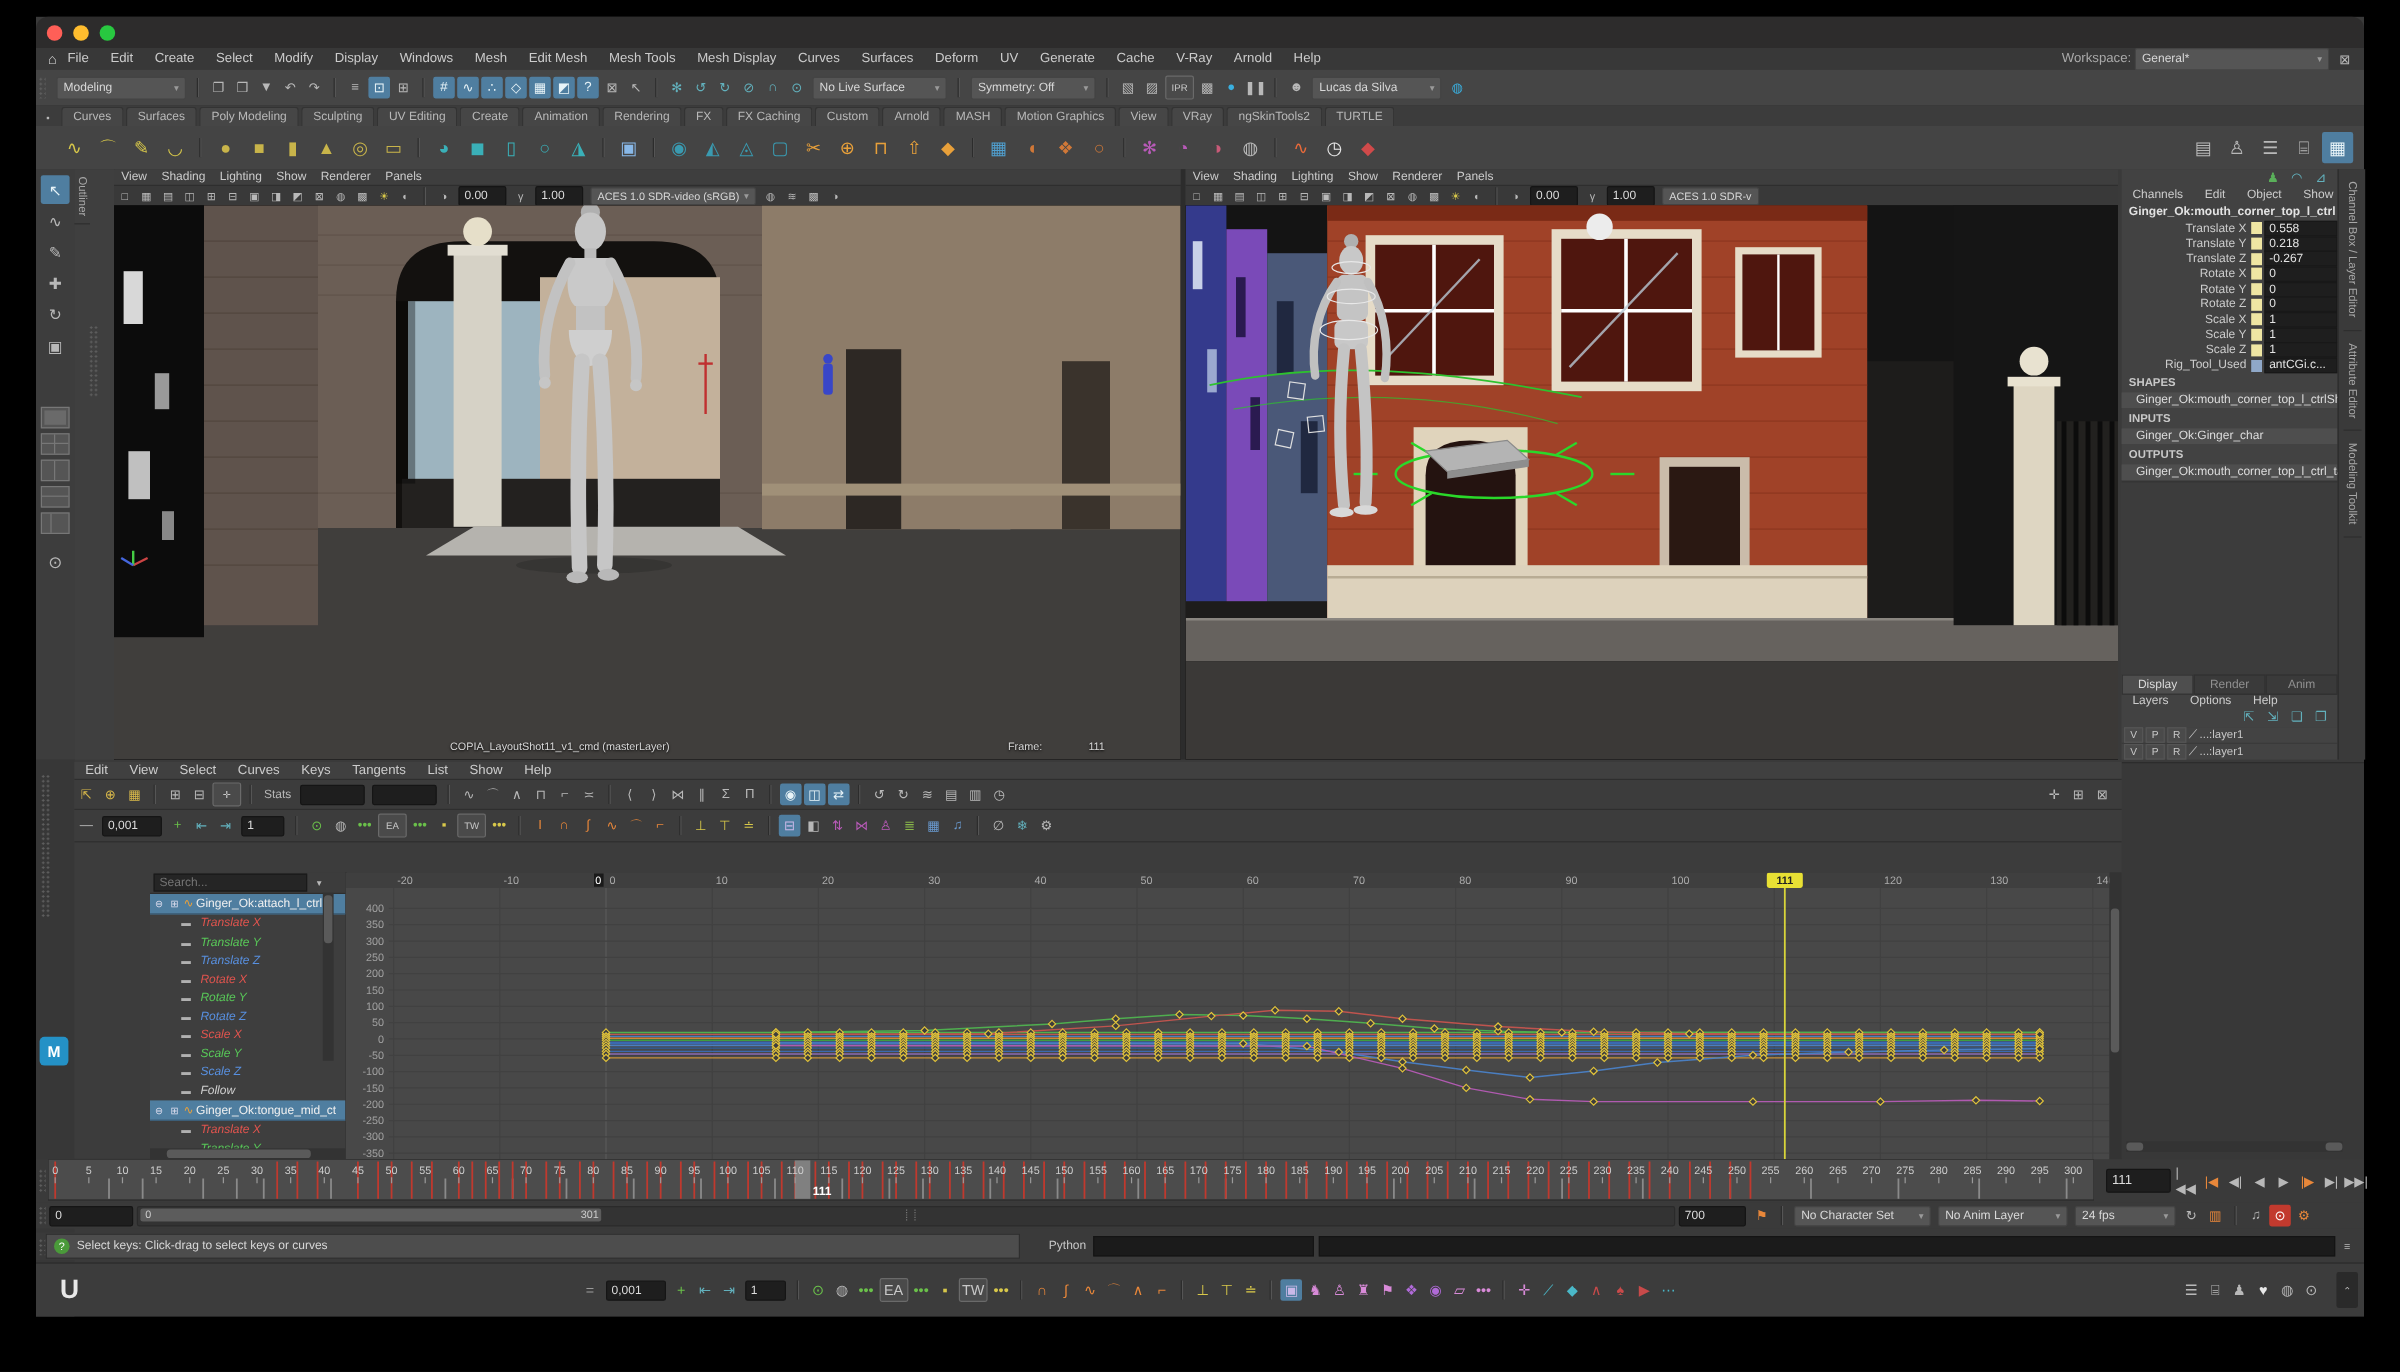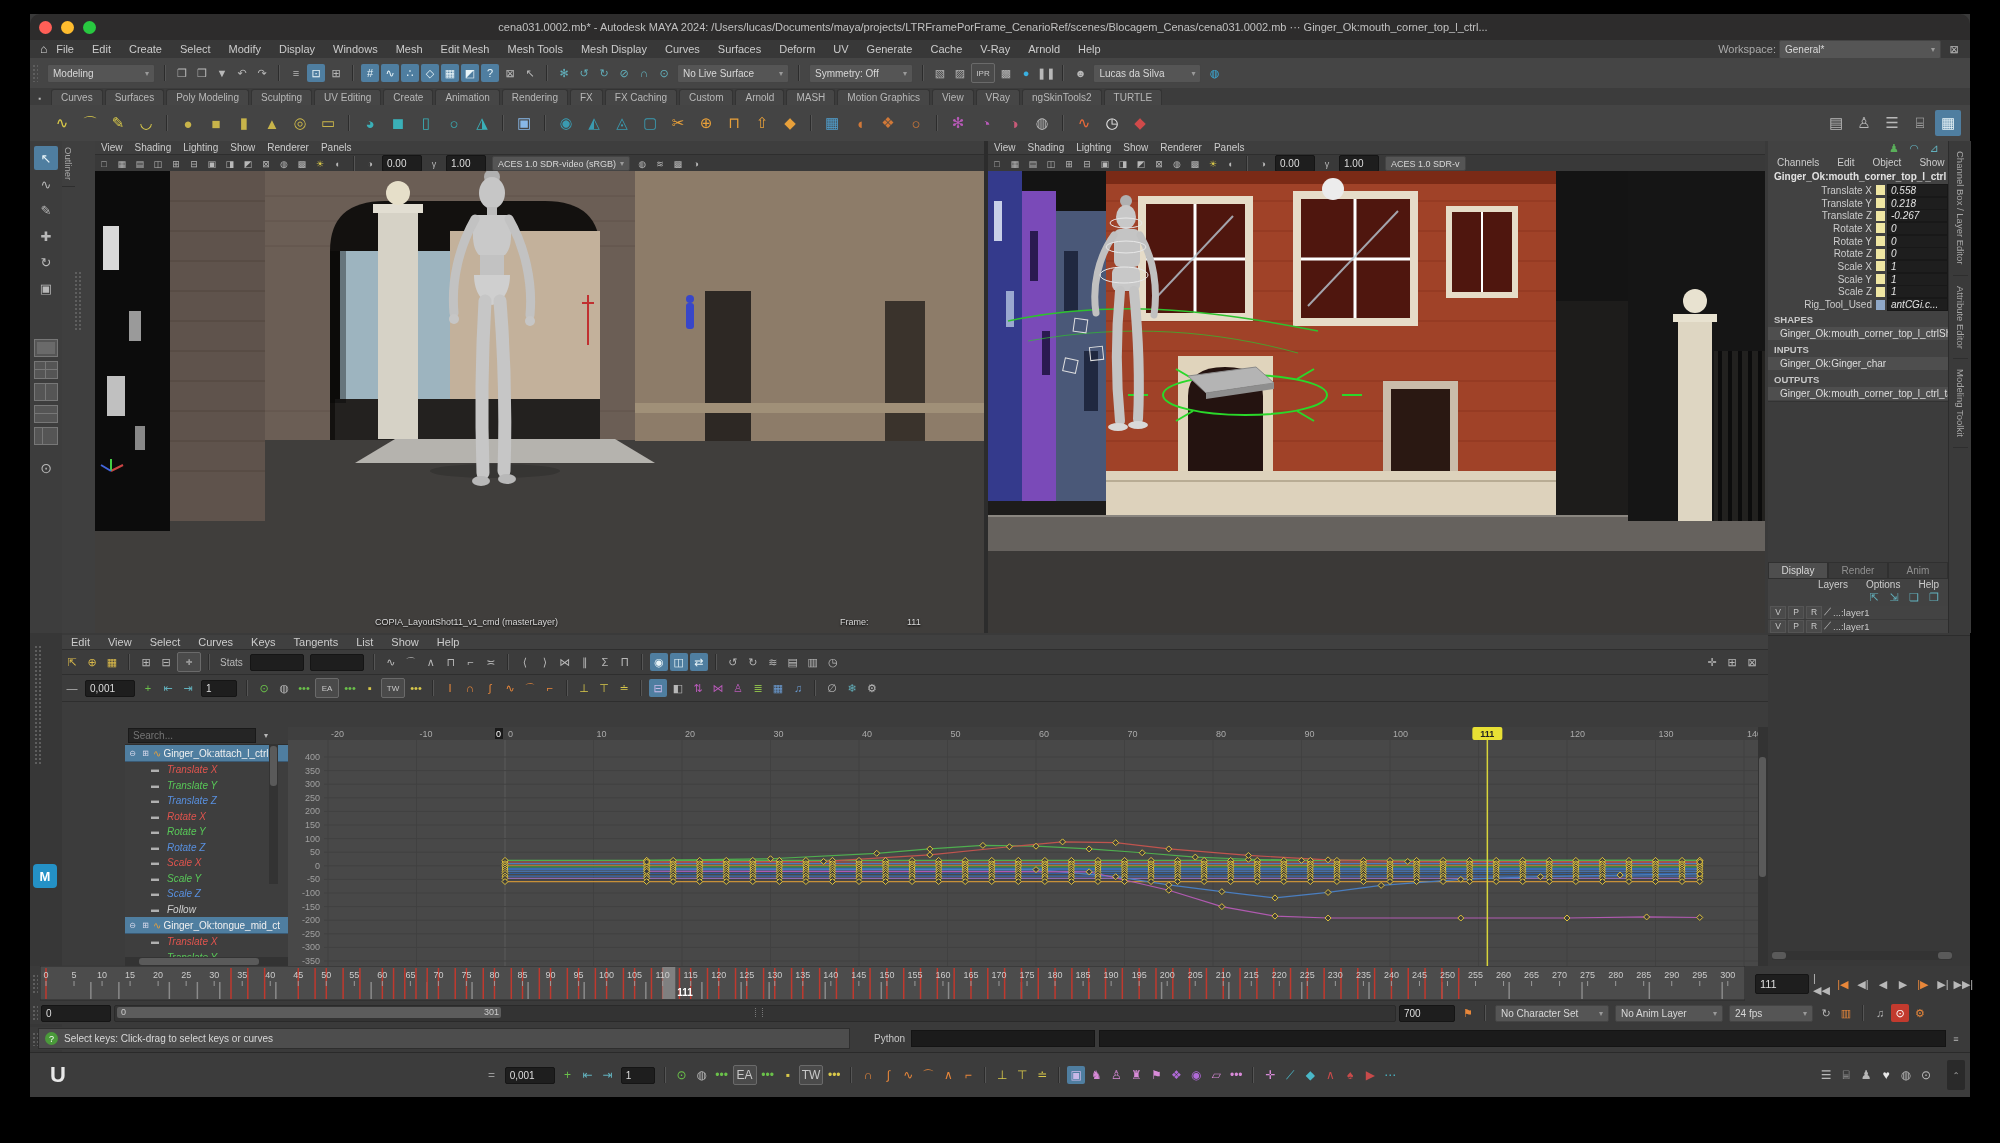--- a/index.html
+++ b/index.html
@@ -46,30 +46,30 @@
   .vpmenu .mi{padding:0 6px;}
   .vptool{background:#393939;display:flex;align-items:center;border-bottom:1px solid #282828;}
   .vptool .ic{width:15px;height:13px;font-size:9px;margin:0;}
   .vpcontent{background:#141414;overflow:hidden;}
   .vplabel{position:absolute;font-size:9px;color:#d8d8d8;text-shadow:0 1px 2px #000;}
   
   .cbx{background:#424242;font-size:10px;}
   .cb-row{display:flex;align-items:center;height:12.7px;}
   .cb-lbl{flex:1;text-align:right;color:#cccccc;padding-right:4px;}
   .cb-key{width:9px;height:10px;margin-right:2px;}
-  .cb-val{width:56px;background:#1e1e1e;color:#e4e4e4;height:11px;line-height:11px;padding-left:3px;border:1px solid #181818;font-style:italic;}
+  .cb-val{width:56px;background:#1e1e1e;color:#e4e4e4;height:11px;line-height:11px;padding-left:3px;border:1px solid #181818;}
   .cb-sec{color:#c8c8c8;font-weight:bold;font-size:9.5px;padding:3px 0 1px 6px;}
   .cb-node{background:#4e4e4e;color:#dddddd;padding:1px 0 1px 12px;margin:1px 0;}
   .vtabs{background:#3a3a3a;display:flex;flex-direction:column;align-items:center;border-left:1px solid #2c2c2c;}
   .vtab{writing-mode:vertical-rl;font-size:9.5px;color:#a8a8a8;padding:10px 2px;border-bottom:1px solid #2e2e2e;}
   
   .le-tabs{display:flex;font-size:10px;}
   .le-tab{flex:1;text-align:center;padding:2px 0;background:#3a3a3a;color:#909090;border:1px solid #303030;}
   .le-tab.active{background:#4e4e4e;color:#d8d8d8;}
-  .le-menus{display:flex;font-size:10px;background:#424242;justify-content:flex-end;}
+  .le-menus{display:flex;font-size:10px;background:#424242;}
   .le-row{display:flex;align-items:center;height:13px;font-size:9.5px;background:#434343;border-bottom:1px solid #3a3a3a;}
   .le-cell{width:14px;text-align:center;color:#c8c8c8;border:1px solid #555;background:#4a4a4a;margin-left:2px;font-size:8.5px;height:11px;line-height:11px;}
   
   .ge-title{background:#474747;display:inline-block;font-size:10px;color:#d0d0d0;padding:1px 10px;border-radius:3px 3px 0 0;}
   .ge-menus{background:#404040;display:flex;align-items:center;font-size:11px;border-bottom:1px solid #2e2e2e;}
   .ge-tb{background:#3c3c3c;display:flex;align-items:center;border-bottom:1px solid #2e2e2e;}
   .go-obj{display:flex;align-items:center;height:16px;background:#4f7ea0;color:#f0f0f0;font-size:10px;border-bottom:1px solid #3a5a74;}
   .go-attr{display:flex;align-items:center;height:15.5px;font-size:10px;padding-left:26px;}
   .go-alabel{font-style:italic;margin-left:8px;}
   .go-tg{width:11px;height:11px;font-size:8px;display:inline-flex;align-items:center;justify-content:center;color:#dde;margin-left:2px;}
@@ -90,21 +90,20 @@
 </head>
 <body>
 
 <div id="stage">
   <div class="abs win" style="left:30px;top:14px;width:1940px;height:1083px;">
 
     <div class="abs titlebar" style="left:0;top:0;width:1940px;height:26px;">
       <span class="tl" style="background:#ff5f57;"></span>
       <span class="tl" style="background:#febc2e;"></span>
       <span class="tl" style="background:#28c840;"></span>
-      <span class="title-txt">cena031.0002.mb* - Autodesk MAYA 2024: /Users/lucas/Documents/maya/projects/LTRFramePorFrame_CenarioRef/scenes/Blocagem_Cenas/cena031.0002.mb  ···  Ginger_Ok:mouth_corner_top_l_ctrl...</span>
       <span style="width:80px;"></span>
     </div>
 
     <div class="abs menubar" style="left:0;top:26px;width:1940px;height:18px;">
       <span class="home">⌂</span>
       <span id="mb-items" style="display:flex;">
           <span class="mi">File</span>
           <span class="mi">Edit</span>
           <span class="mi">Create</span>
           <span class="mi">Select</span>

